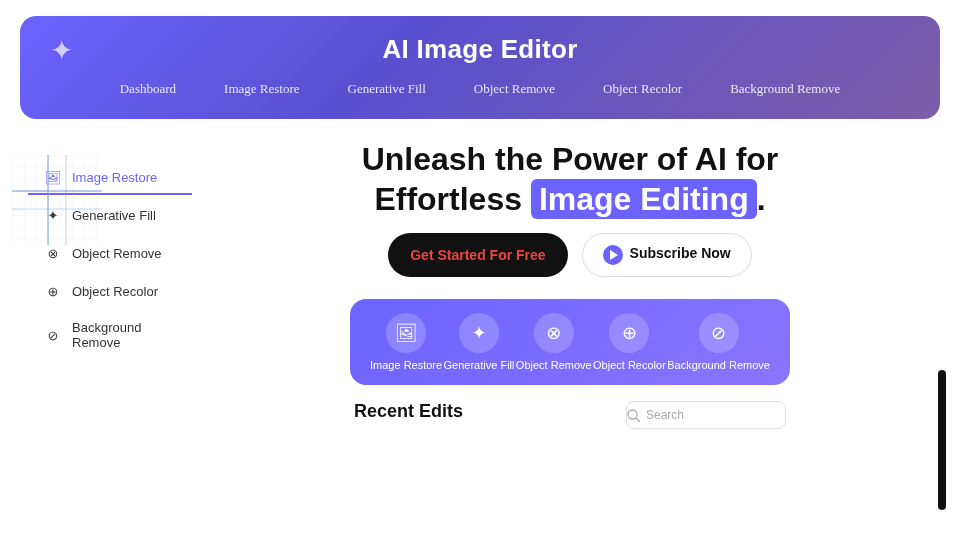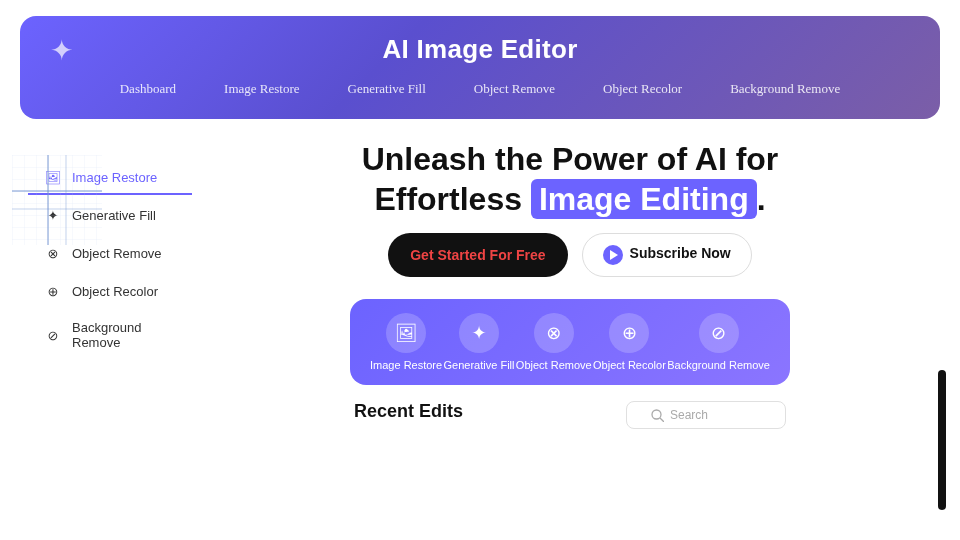--- a/index.html
+++ b/index.html
@@ -234,21 +234,21 @@
       font-weight: 700;
       color: #111;
     }
 
     .search-box {
       display: flex;
       align-items: center;
       gap: 6px;
       border: 1px solid #e0e0e0;
       border-radius: 8px;
-      padding: 6px 24px;
+      padding: 6px 0;
       background: #fff;
       width: 160px;
     }
 
     .search-placeholder {
       font-size: 12px;
       color: #aaa;
     }
 
     

